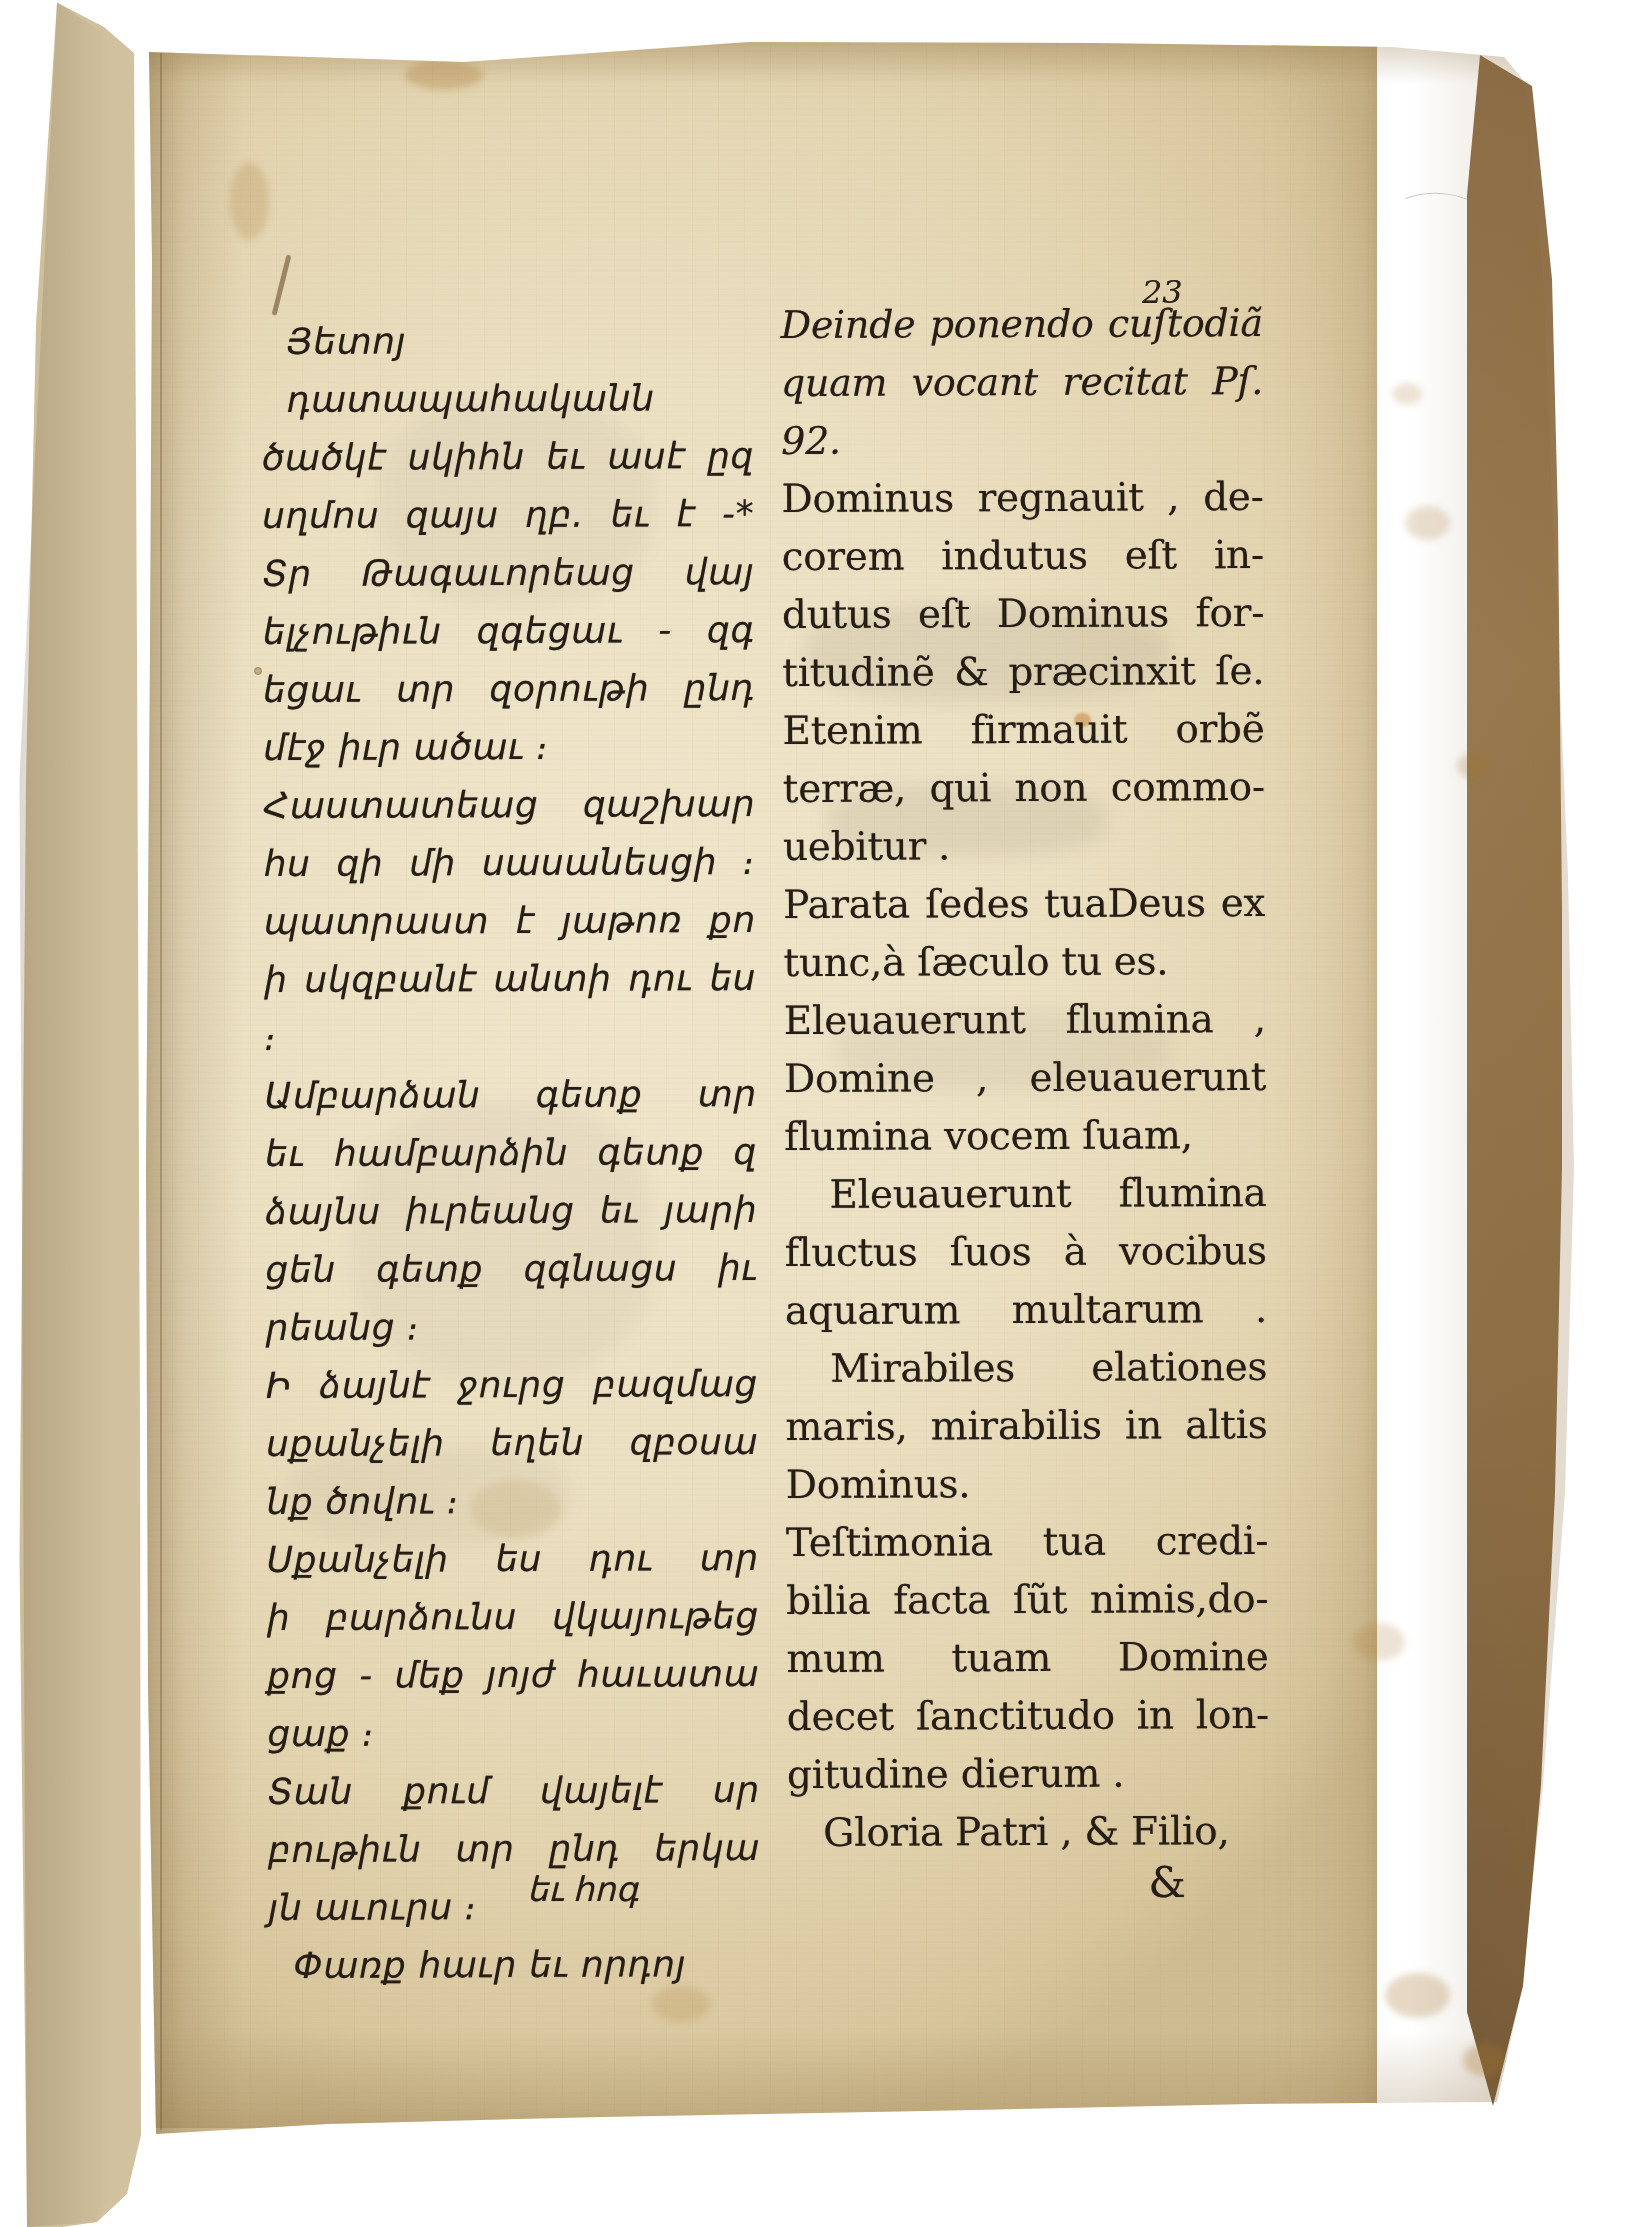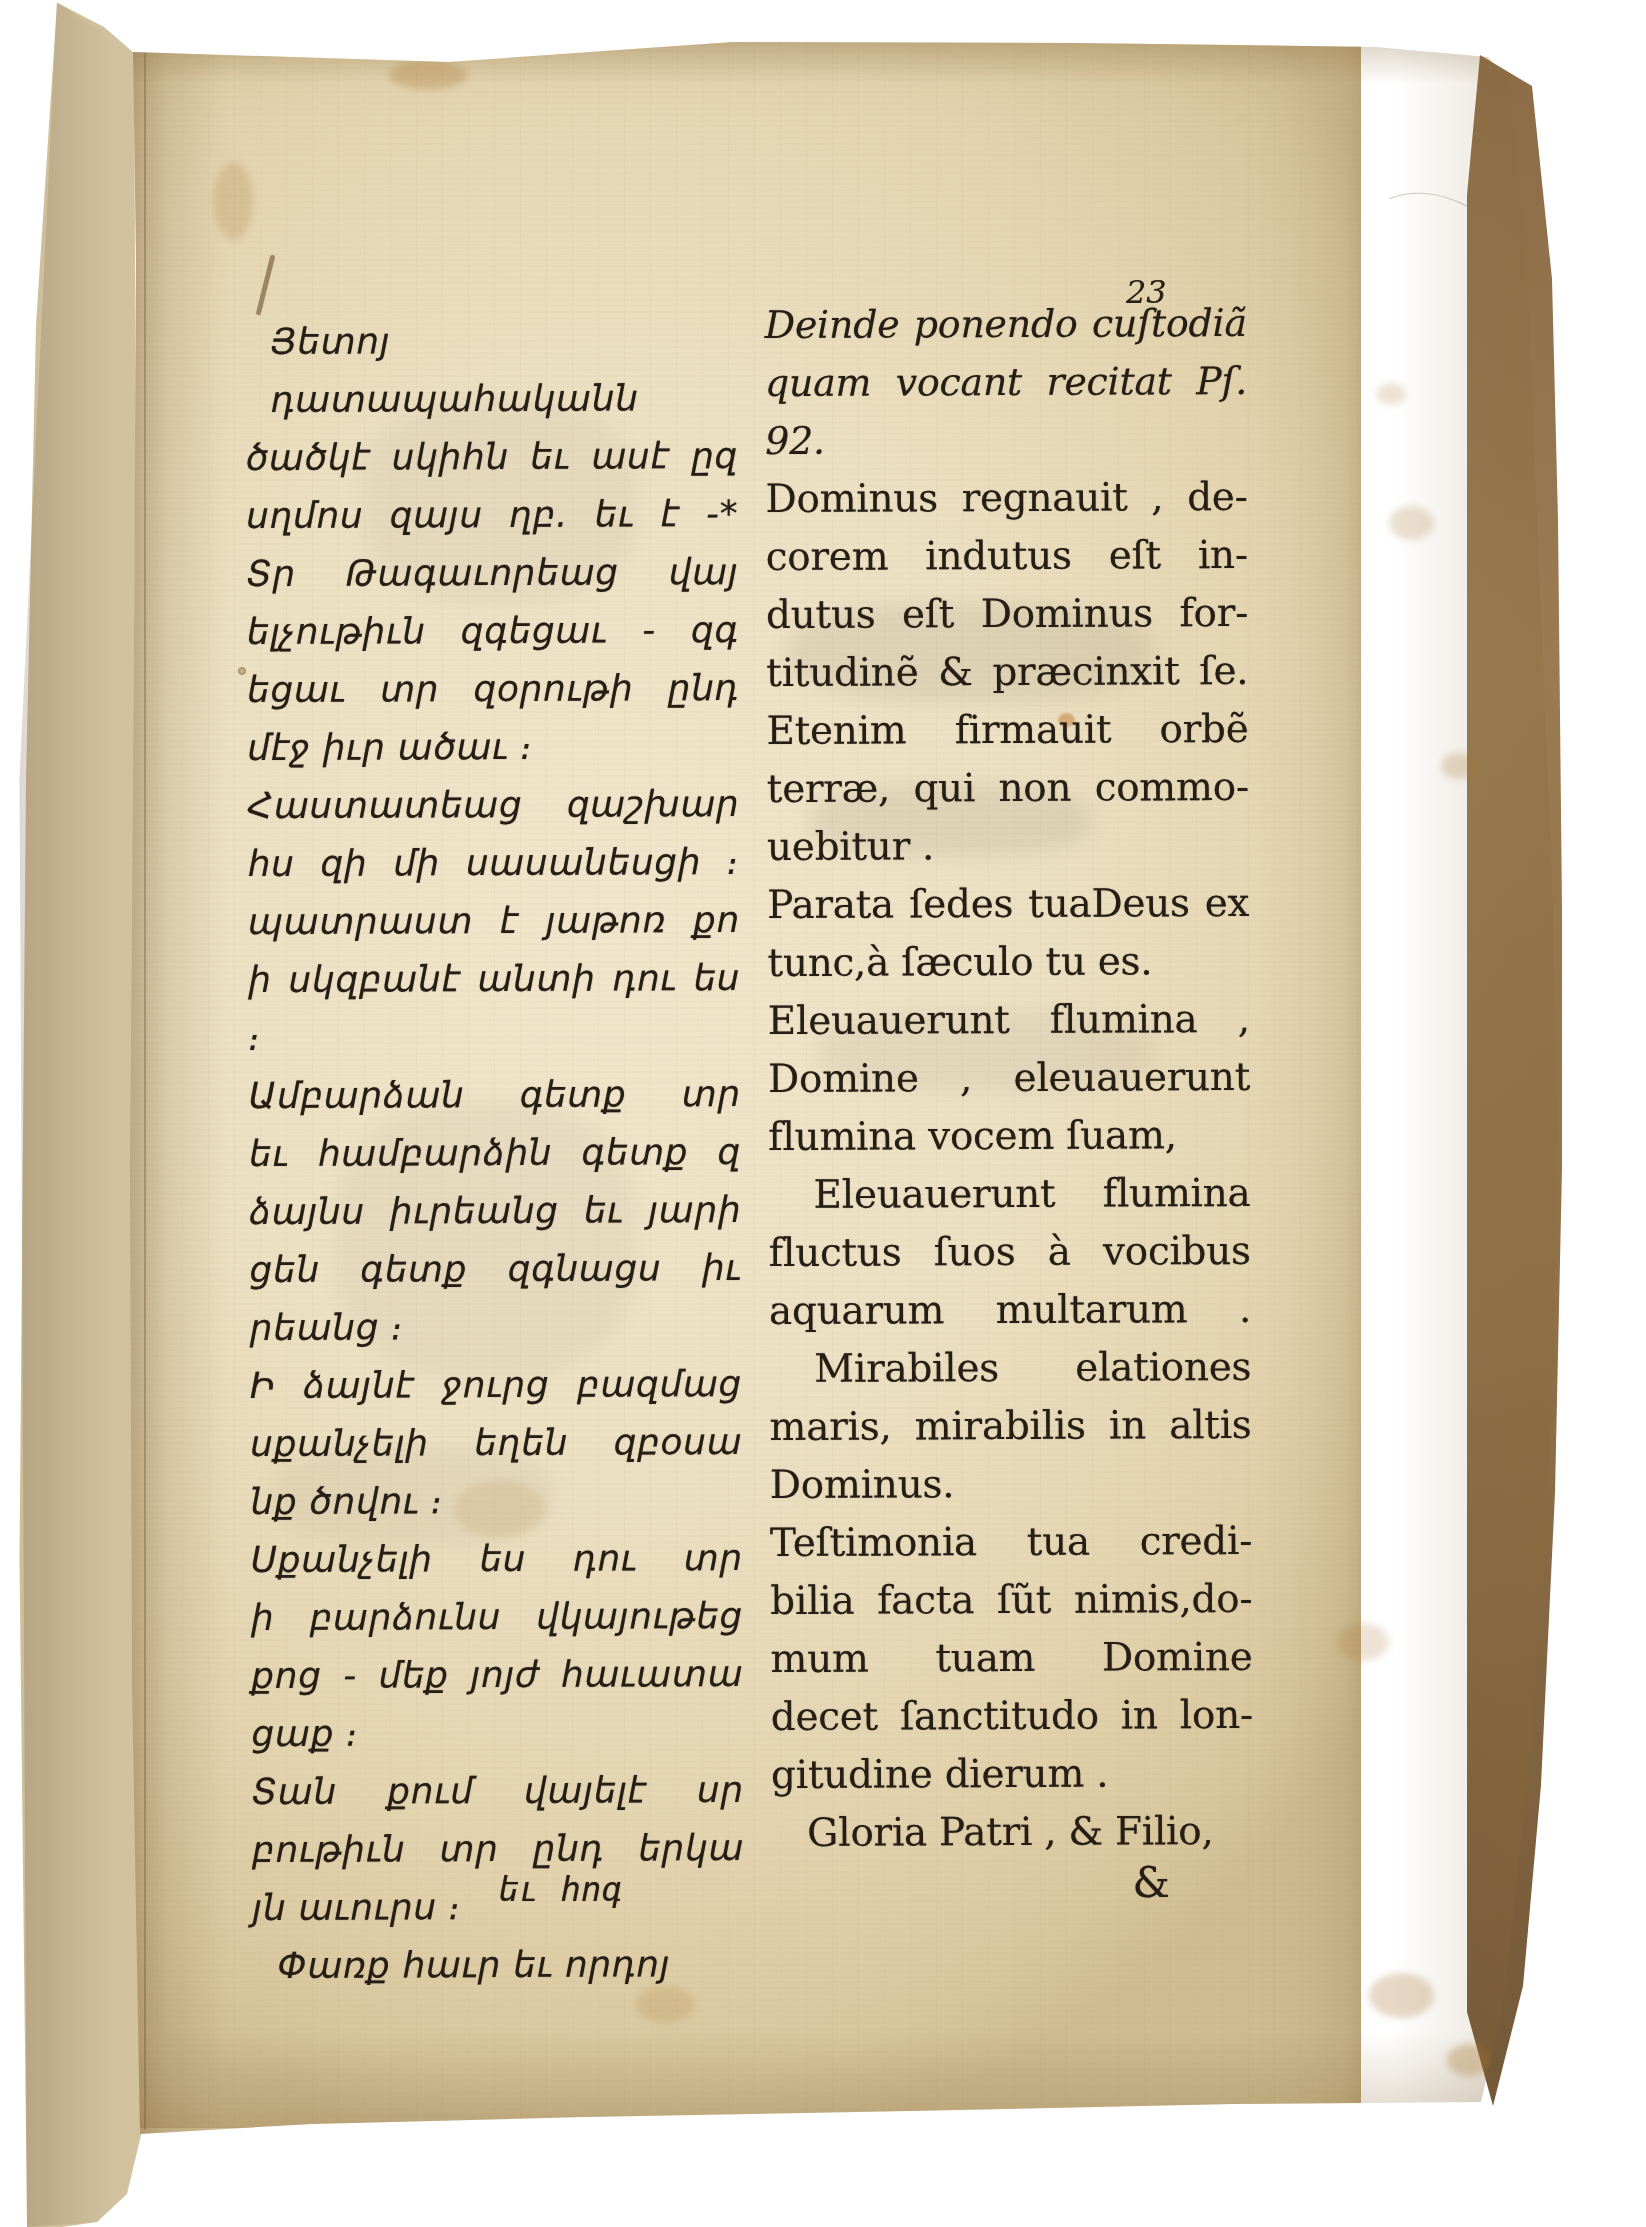--- a/index.html
+++ b/index.html
@@ -24,21 +24,21 @@
     clip-path:polygon(57px 2.6px,104px 27px,134px 53px,137px 649px,140px 1428px,141px 2135px,127px 2194px,97px 2222px,62px 2227px,27px 2227px,19.5px 1558px,26px 779px,36px 325px);
   }
   .sliver-shade{
     position:absolute;left:0;top:0;width:156px;height:2227px;
     background:linear-gradient(to right,rgba(90,65,35,.25),rgba(90,65,35,0) 70%);
     clip-path:polygon(57px 2.6px,134px 53px,141px 2135px,97px 2222px,27px 2227px,19.5px 779px);
   }
 
   
   .page{
-    position:absolute;left:0;top:0;width:1361px;height:2227px;
+    position:absolute;left:16px;top:0;width:1361px;height:2227px;
     background:
       radial-gradient(ellipse 974px 1233px at 45% 42%, #f0e6cc 0%, #ebe0c2 45%, #e3d4b0 74%, #d8c69d 93%, #cfbc92 100%);
     clip-path:polygon(
       133px 52px,448px 62px,733px 42px,1077px 43px,1376px 47px,1488px 57px,
       1510px 83px,1527px 273px,1537px 519px,1552px 876px,1558px 1168px,
       1549px 1493px,1527px 1785px,1504px 1999px,1481px 2102px,
       1233px 2104px,909px 2111px,584px 2117px,312px 2124px,140px 2134px,
       132px 1687px,130px 1168px,134px 649px,136px 260px);
   }
   .laid-texture{
@@ -116,21 +116,21 @@
     transform:rotate(-0.25deg);
     text-shadow:0 0 1px rgba(40,30,20,.55);
   }
   .col-latin .italic{font-style:italic;font-size:38px;}
   .indent{padding-left:45px;}
   .indent-md{padding-left:36px;}
   .indent-sm{padding-left:25px;}
   .catch{position:absolute;color:#261e14;text-shadow:0 0 1px rgba(40,30,20,.55);}
   .catch-arm{
     left:249px;top:1869px;width:373px;text-align:right;
-    font-family:Liberation Mono, monospace;font-style:italic;font-size:34px;
+    font-family:Liberation Sans, sans-serif;font-style:italic;font-size:34px;
   }
   .catch-lat{
     left:768px;top:1858px;width:402px;text-align:right;
     font-size:42px;font-family:"DejaVu Serif", serif;
   }
 </style>
 </head>
 <body>
 
 <div class="stage">

